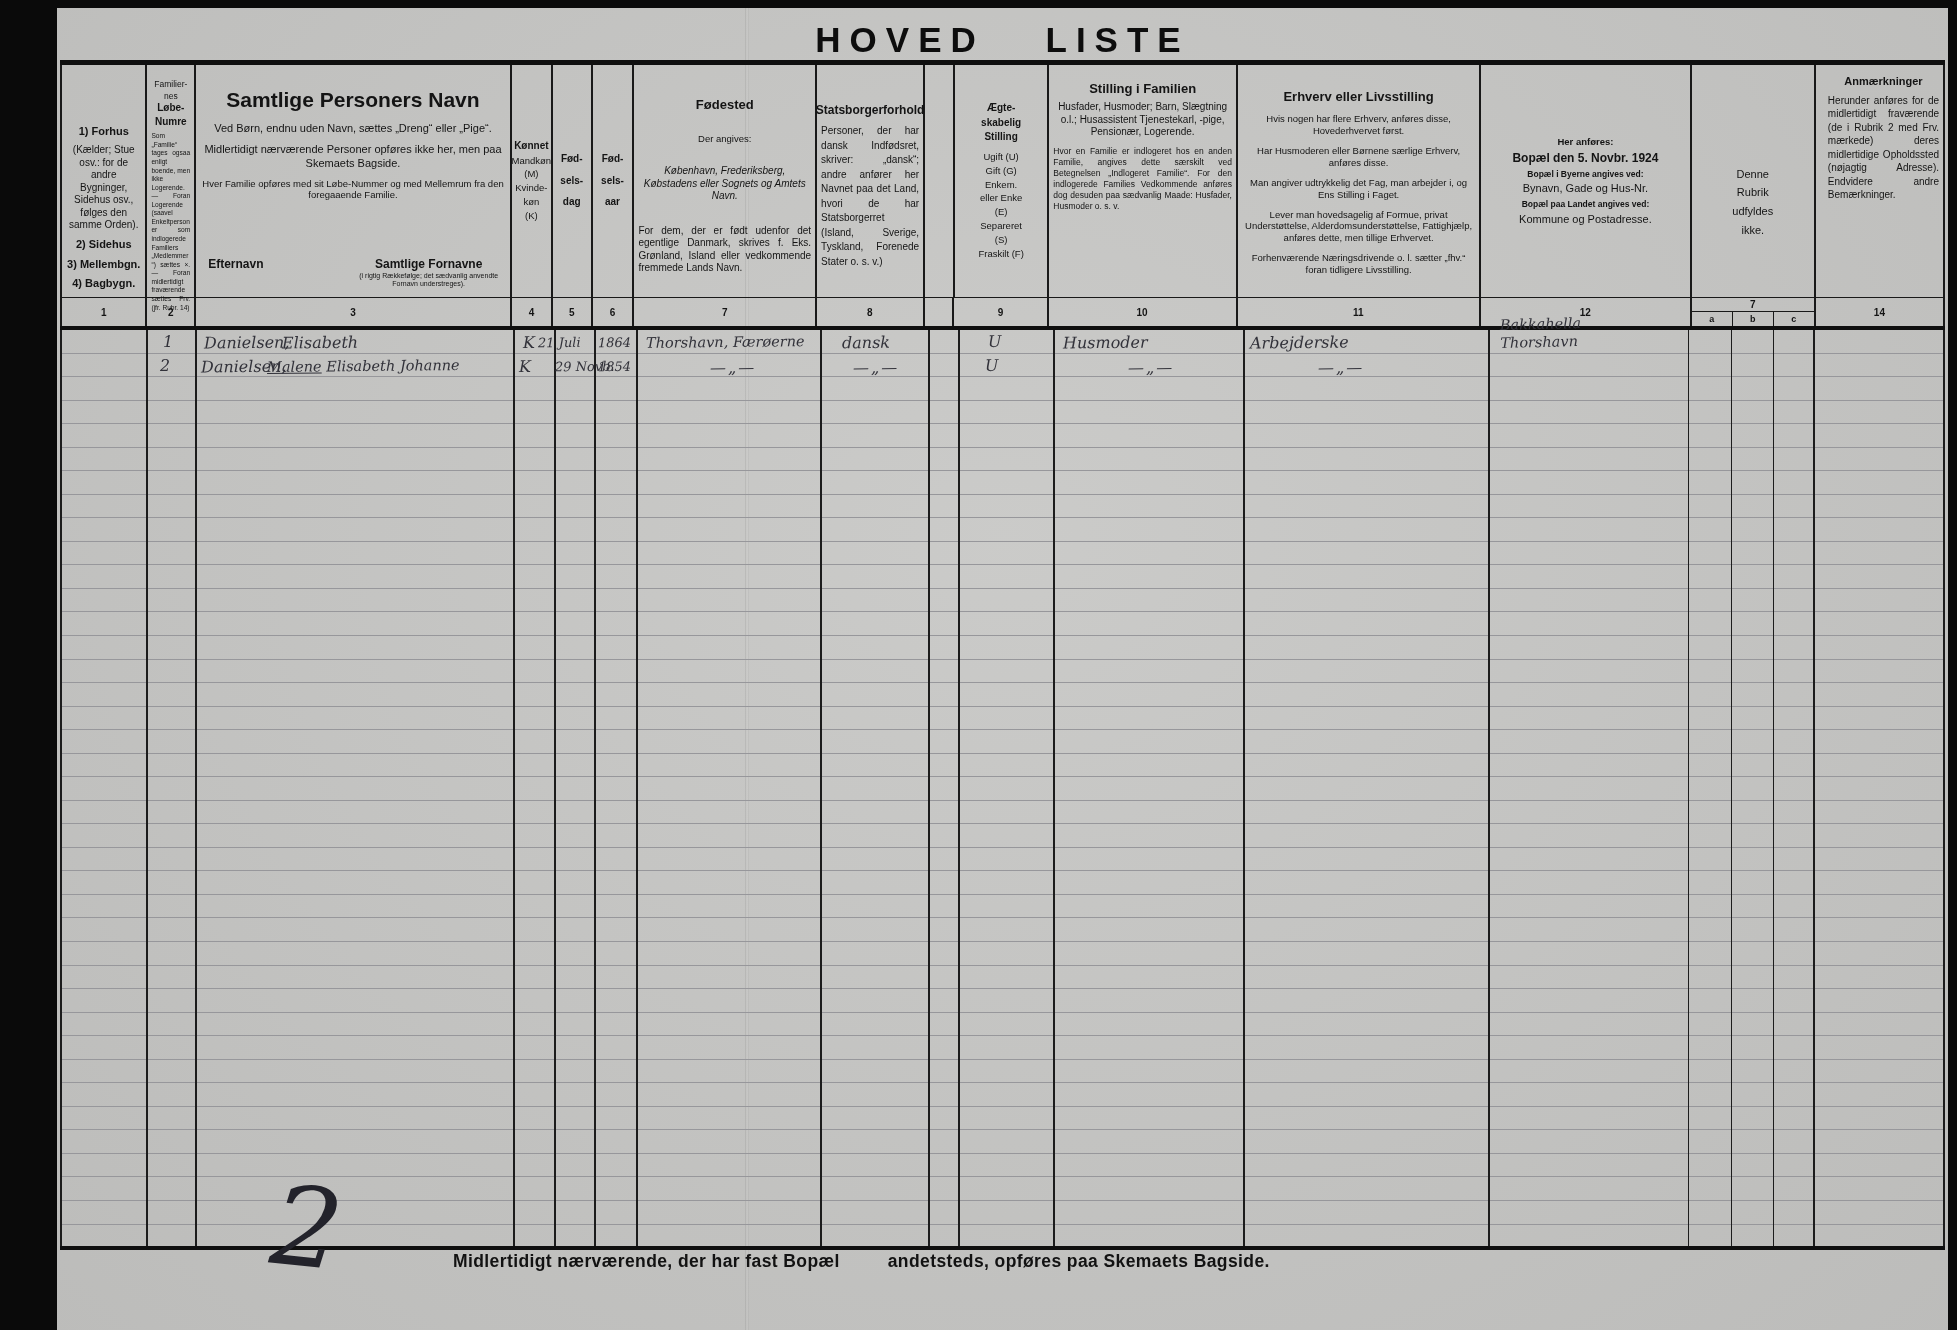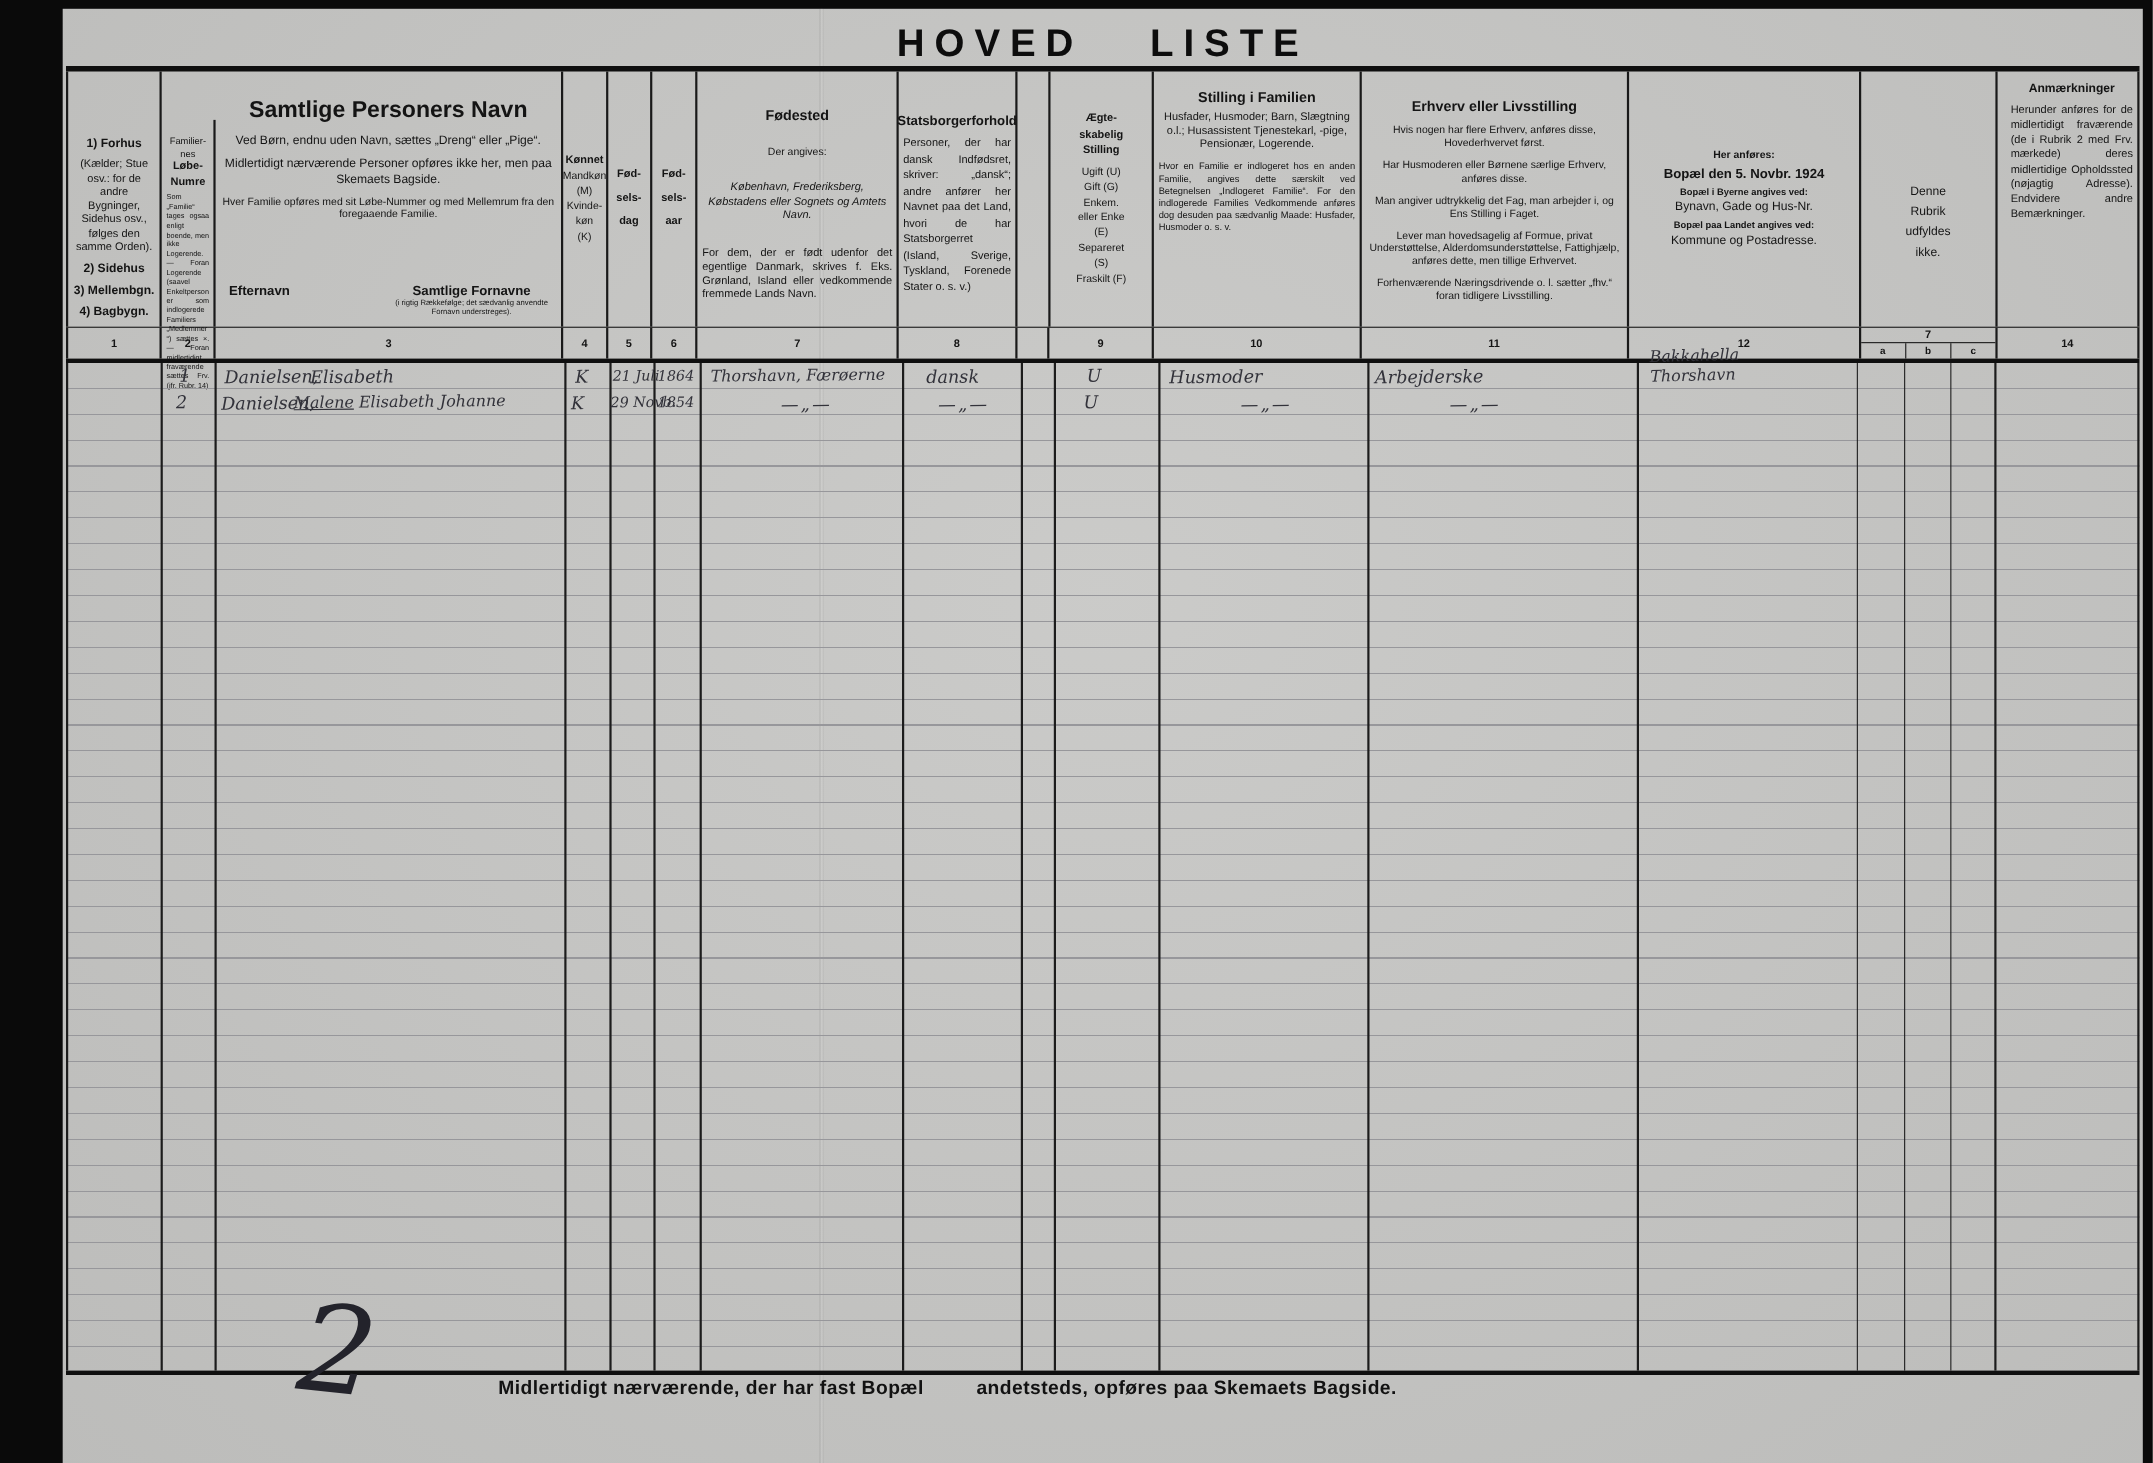--- a/index.html
+++ b/index.html
@@ -31,21 +31,21 @@
     display:flex;flex-direction:column;align-items:center;
     padding:6px 4px;text-align:center;line-height:1.25;
   }
   .c1{border-left:2px solid #191919;justify-content:flex-end;gap:6px;}
   .w1{width:88px}.w2{width:49px}.w3{width:318px}.w4{width:41px}.w5{width:40px}
   .w6{width:42px}.w7{width:184px}.w8{width:108px}.wseam{width:30px}.w9{width:95px}
   .w10{width:190px}.w11{width:245px}.w12{width:212px}.w13{width:125px}.w14{width:130px}
   .b{font-weight:bold;}
   .t15{font-size:21px}.t13{font-size:13px}.t12{font-size:12px}.t11{font-size:11px}
   .t10{font-size:10px}.t9{font-size:9.5px}.t8{font-size:8.5px}.t7{font-size:7px}.t65{font-size:6.6px}
-  .c2{padding-top:14px;gap:1px;margin-top:44px;}
+  .c2{padding-top:14px;gap:1px;}
   .c2 .note{margin-top:3px;text-align:justify;word-break:break-word;line-height:1.3;}
   .c3{padding-top:22px;}
   .c3 .lines{display:flex;flex-direction:column;gap:7px;margin-top:9px;}
   .c3 .sub{margin-top:auto;width:100%;display:flex;justify-content:flex-start;align-items:flex-start;text-align:left;padding-bottom:2px;}
   .c3 .sub .left{margin-left:8px;}
   .c3 .sub .right{margin-left:88px;text-align:center;display:flex;flex-direction:column;}
   .c4,.c5,.c6,.c9,.c12,.c13{justify-content:center;}
   .c4{gap:2px}.c5,.c6{gap:9px}
   .c7{padding-top:32px;gap:20px;}
   .c7 .body3{text-align:justify;margin-top:2px;}
@@ -268,21 +268,21 @@
       </div>
       <div class="nc w14">14</div>
     </div>
 
     <div class="tbody">
 
       <span class="hw" style="left:103px;top:2px;">1</span>
       <span class="hw" style="left:144px;top:3px;">Danielsen,</span>
       <span class="hw" style="left:222px;top:3px;">Elisabeth</span>
       <span class="hw" style="left:463px;top:3px;">K</span>
-      <span class="hw sm" style="left:497px;top:5px;">21 Juli</span>
+      <span class="hw sm" style="left:478px;top:5px;">21 Juli</span>
       <span class="hw sm" style="left:538px;top:5px;">1864</span>
       <span class="hw md" style="left:586px;top:4px;">Thorshavn, Færøerne</span>
       <span class="hw" style="left:782px;top:3px;">dansk</span>
       <span class="hw" style="left:928px;top:2px;">U</span>
       <span class="hw" style="left:1003px;top:3px;">Husmoder</span>
       <span class="hw" style="left:1190px;top:3px;">Arbejderske</span>
       <span class="hw md bop" style="left:1440px;top:-15px;">
         <span style="display:block;">Bakkahella</span>
         <span style="display:block;">Thorshavn</span>
       </span>

